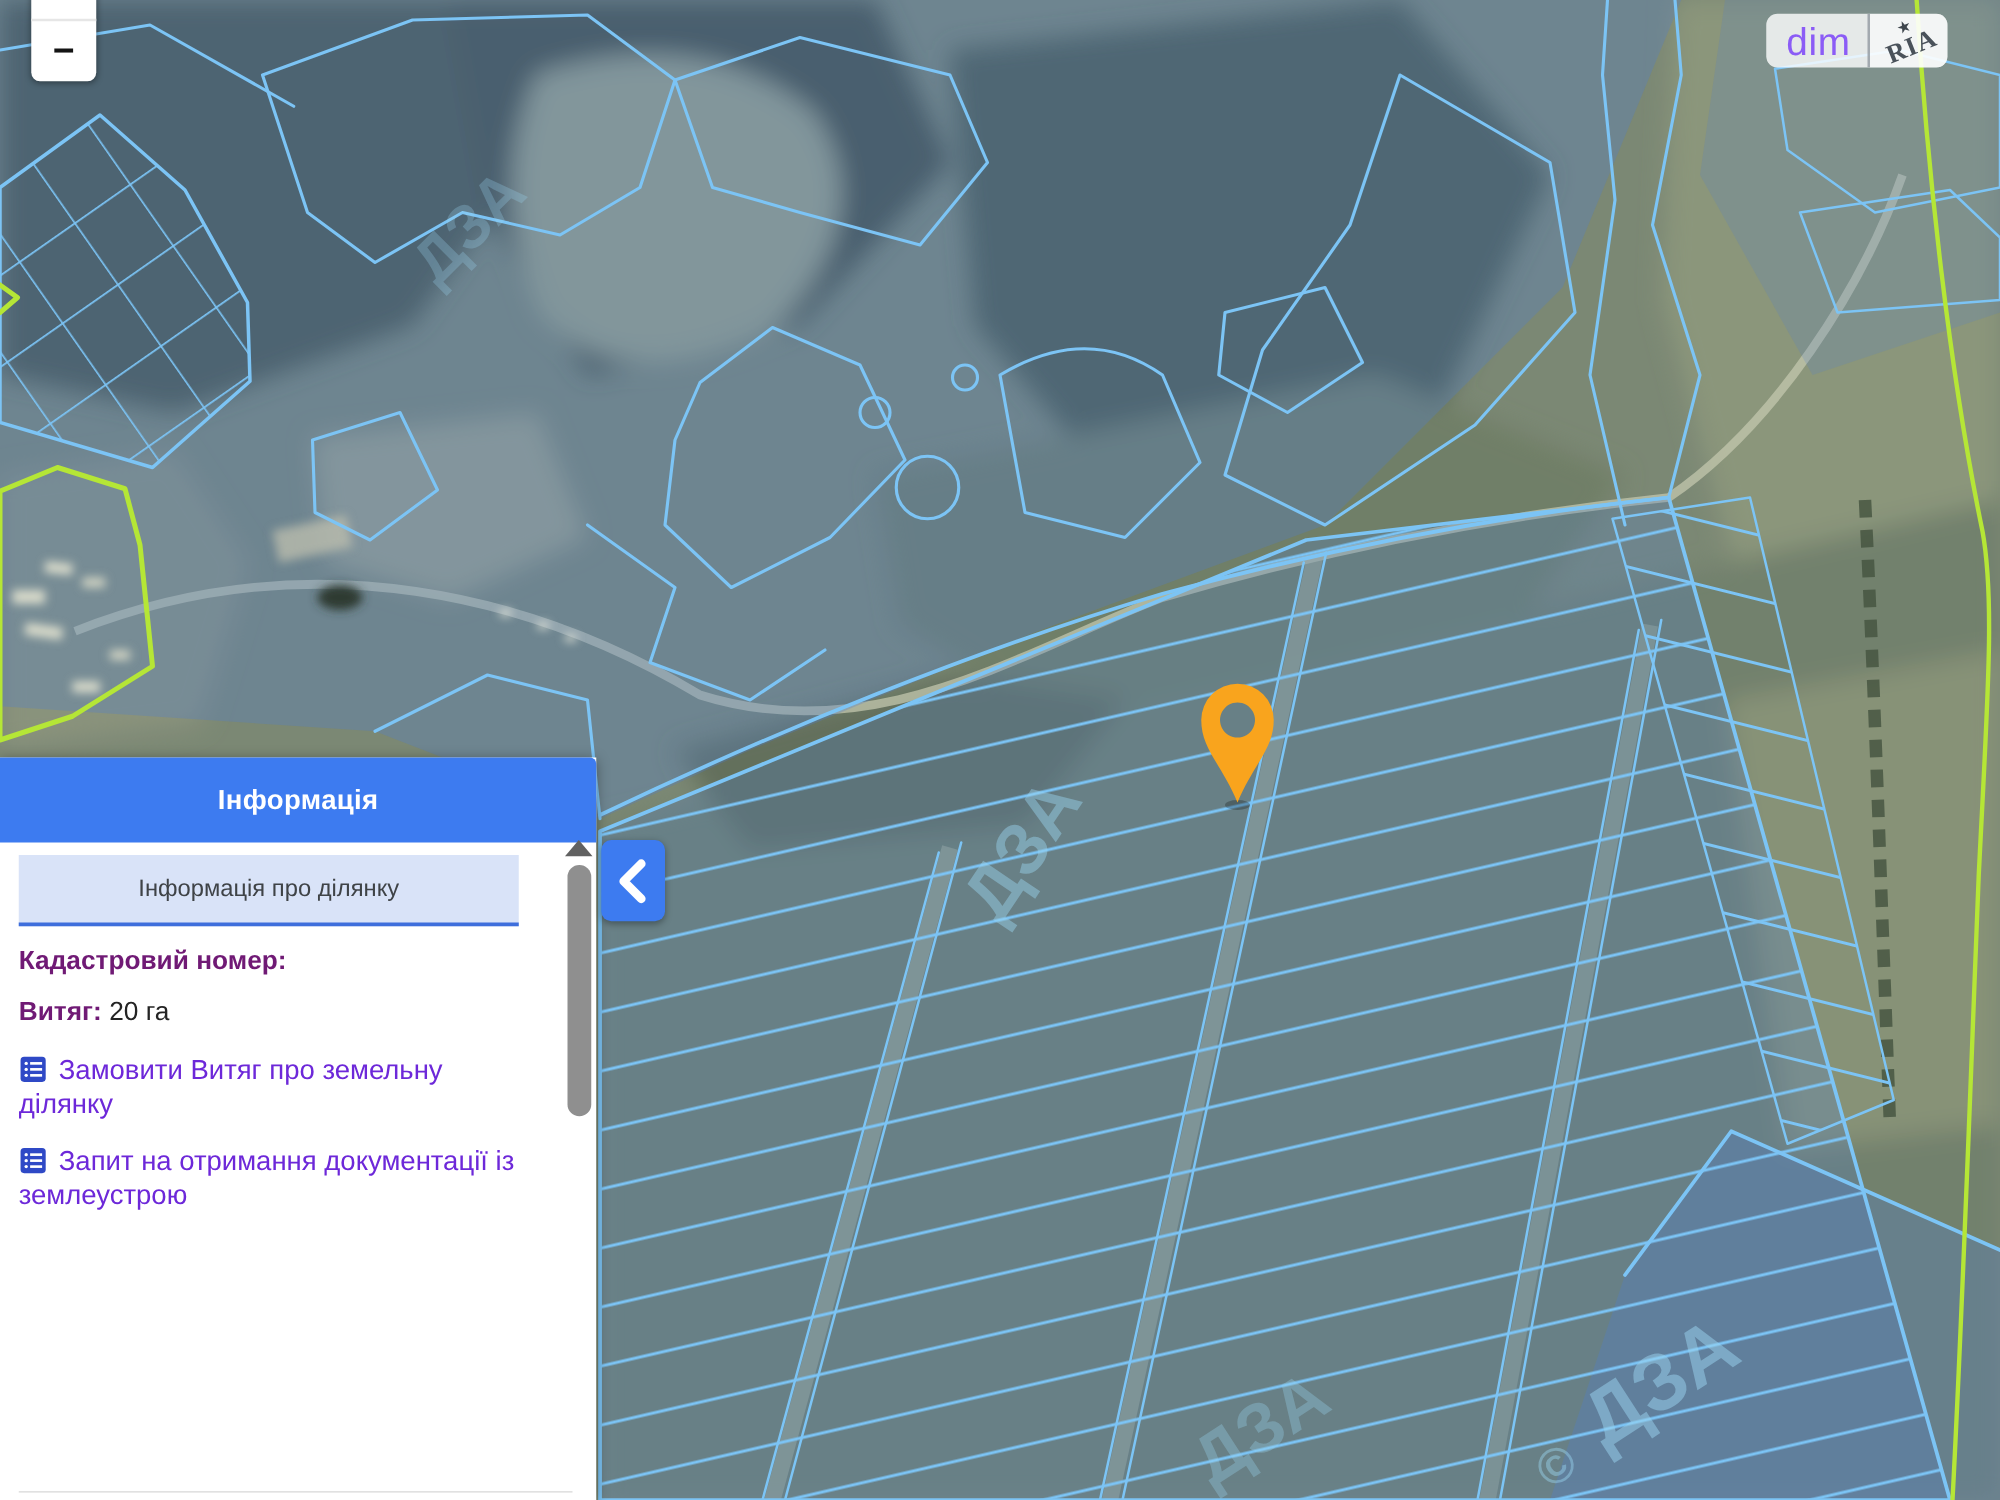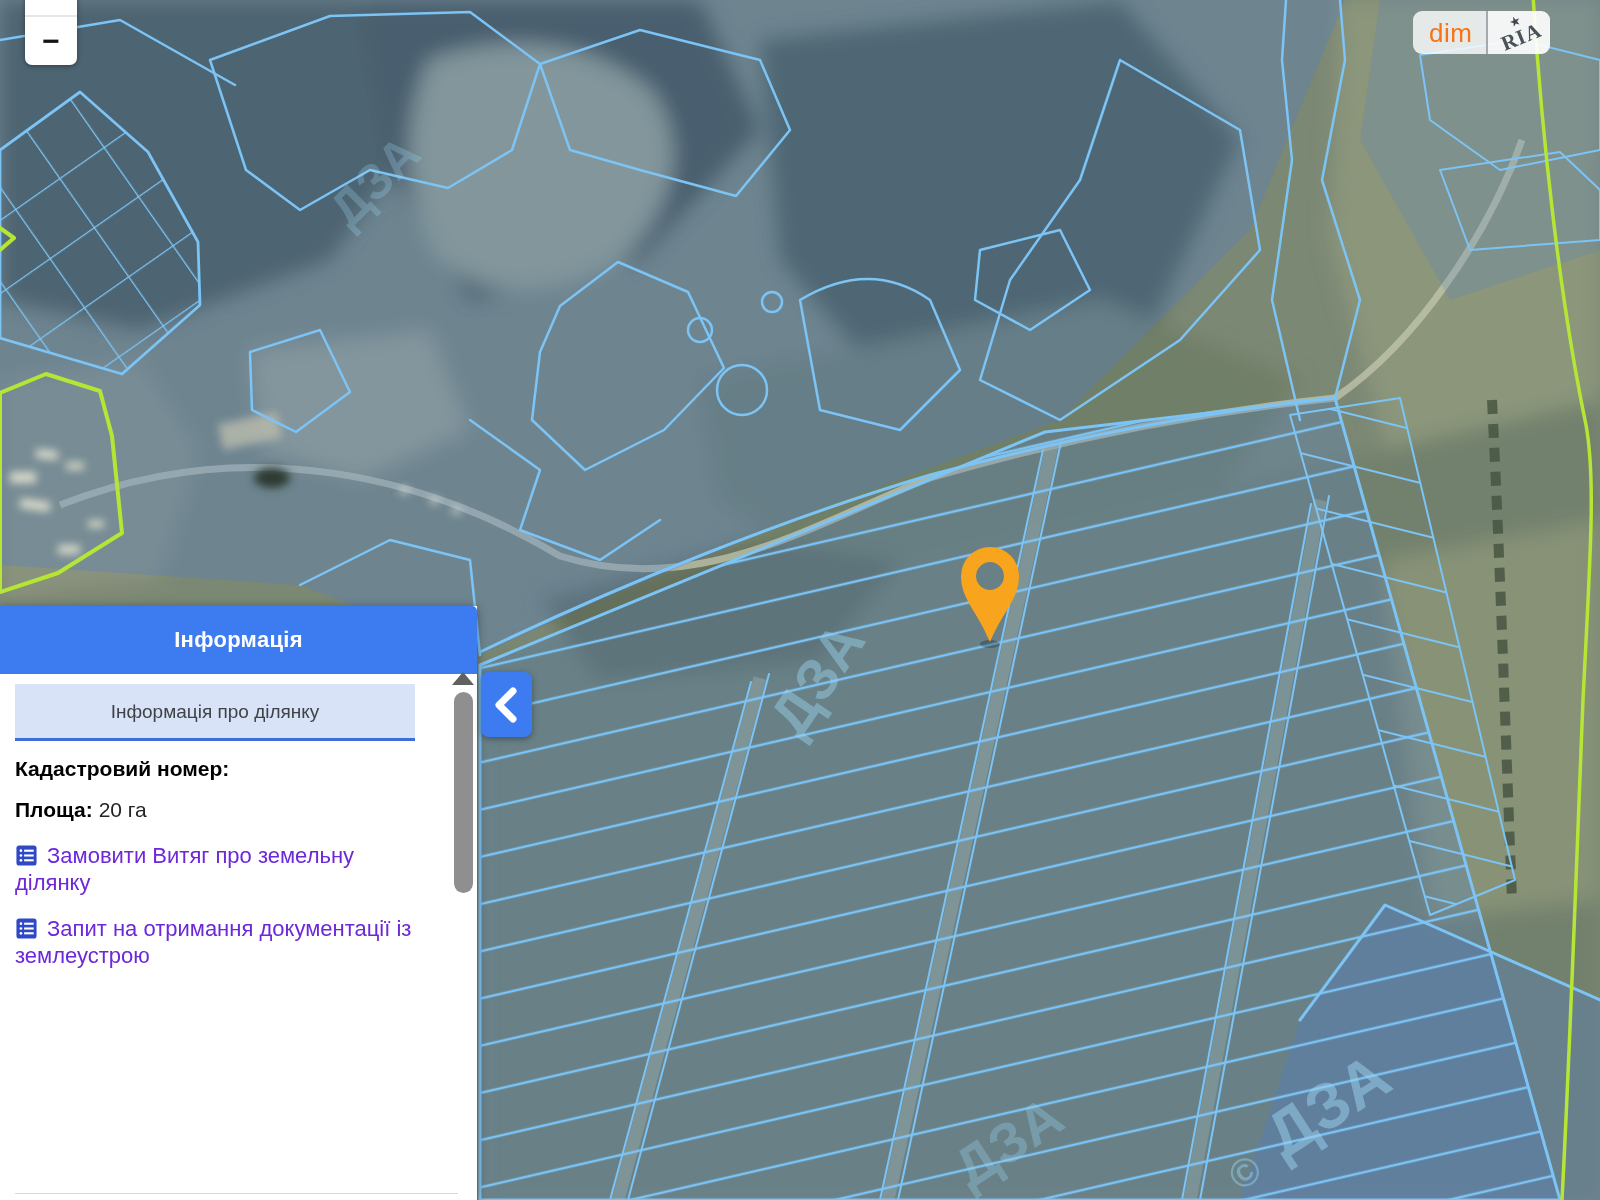--- a/index.html
+++ b/index.html
@@ -10,40 +10,40 @@
   
   .zoom-ctrl{position:absolute;left:25px;top:-33px;width:52px;height:98px;background:#fff;
              border-radius:7px;box-shadow:0 1px 5px rgba(0,0,0,.4);}
   .zoom-divider{position:absolute;top:48px;left:0;right:0;border-top:2px solid #E6E6E6;}
   .zoom-minus{position:absolute;top:50px;bottom:0;width:100%;display:flex;align-items:center;
               justify-content:center;font-size:30px;font-weight:700;color:#141414;cursor:pointer;
               user-select:none;line-height:1;}
   
   .brand{position:absolute;left:1413px;top:11px;height:43px;display:flex;align-items:stretch;
          background:rgba(255,255,255,.8);border-radius:9px;overflow:hidden;}
-  .brand-dim{display:flex;align-items:center;padding:2px 14px 0 16px;font-size:26px;
-             color:#f97316;font-weight:500;letter-spacing:.5px;}
+  .brand-dim{display:flex;align-items:center;padding:2px 14px 0 16px;font-size:31px;
+             color:#8b5cf6;font-weight:500;letter-spacing:.5px;}
   .brand-sep{width:2px;background:rgba(150,158,165,.85);}
   .brand-ria{position:relative;width:62px;display:flex;align-items:center;justify-content:center;
              background:rgba(255,255,255,.55);}
   .ria-inner{transform:rotate(-22deg);display:flex;flex-direction:column;align-items:center;}
   .ria-star{font-size:13px;line-height:9px;color:#3E464D;}
   .ria-text{font-family:"Liberation Serif","DejaVu Serif",serif;font-weight:700;font-size:21px;
             letter-spacing:1px;color:#4A525A;}
   
   .panel{position:absolute;left:0;top:606px;width:477px;bottom:0;background:#fff;
          box-shadow:0 2px 10px rgba(0,0,0,.4);}
   .panel-header{position:absolute;top:0;left:0;right:0;height:68px;background:#3D7BF0;
                 border-radius:0 5px 0 0;color:#fff;font-size:22px;font-weight:700;
                 display:flex;align-items:center;justify-content:center;letter-spacing:.3px;}
   .panel-body{position:absolute;top:54px;left:0;right:0;bottom:0;padding:0 62px 0 15px;overflow:hidden;}
   .section-title{margin-top:24px;height:54px;line-height:56px;text-align:center;font-size:19px;
                  color:#3F4347;background:#D9E3F8;border-bottom:3px solid #3E6EDC;}
   .field{margin:15px 0 0;font-size:21px;line-height:26px;color:#242424;}
-  .field b{font-weight:700;color:#000000;margin-right:6px;}
+  .field b{font-weight:700;color:#701a75;margin-right:6px;}
   .block-val{display:block;margin-top:4px;}
   .link{margin:19px 0 0;font-size:22px;line-height:27px;color:#6d28d9;cursor:pointer;}
   .link svg{width:23px;height:23px;vertical-align:-4px;margin-right:9px;}
   .panel-divider{position:absolute;bottom:6px;left:15px;width:443px;border-top:1px solid #D8D8D8;}
   
   .scrollbar{position:absolute;top:54px;right:3px;width:22px;bottom:0;}
   .scroll-up{position:absolute;top:12px;left:0;width:0;height:0;border-left:11px solid transparent;
              border-right:11px solid transparent;border-bottom:13px solid #616161;cursor:pointer;}
   .scroll-thumb{position:absolute;top:32px;left:2px;width:19px;height:201px;background:#8F8F8F;
                 border-radius:10px;cursor:pointer;}
@@ -201,21 +201,21 @@
 
     <div class="panel-body">
       <div class="section-title">Інформація про ділянку</div>
 
       <p class="field">
         <b>Кадастровий номер:</b>
       </p>
 
 
       <p class="field">
-        <b>Площа:</b><span>20 га</span>
+        <b>Витяг:</b><span>20 га</span>
       </p>
 
       <p class="link">
         <svg viewBox="0 0 24 24">
           <rect x="1.5" y="1.5" width="21" height="21" rx="3" fill="#2F49C6"></rect>
           <circle cx="6.2" cy="7" r="1.4" fill="#fff"></circle>
             <rect x="9.5" y="5.9" width="10" height="2.2" fill="#fff"></rect>
           <circle cx="6.2" cy="12" r="1.4" fill="#fff"></circle>
             <rect x="9.5" y="10.9" width="10" height="2.2" fill="#fff"></rect>
           <circle cx="6.2" cy="17" r="1.4" fill="#fff"></circle>

